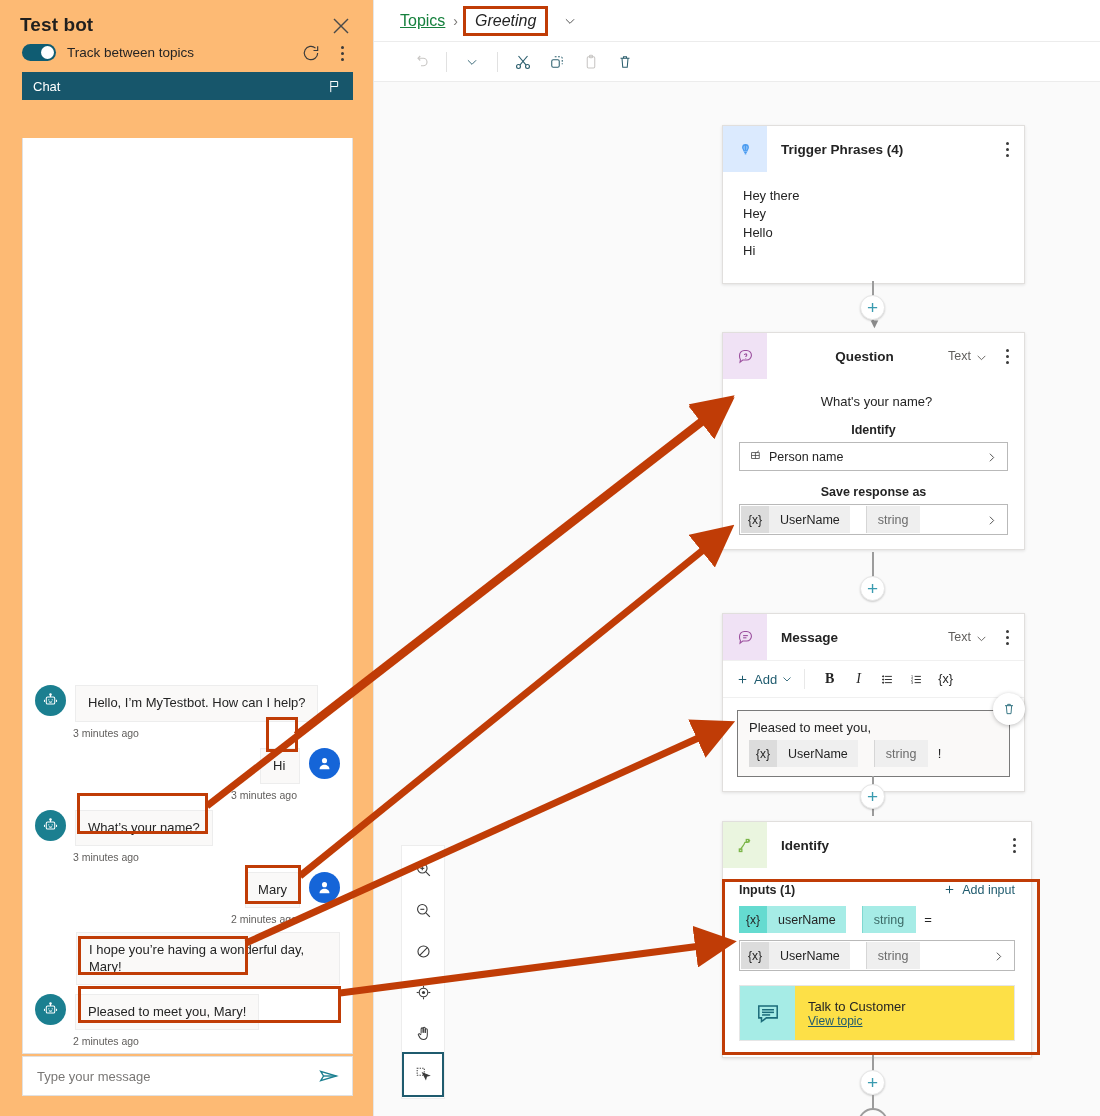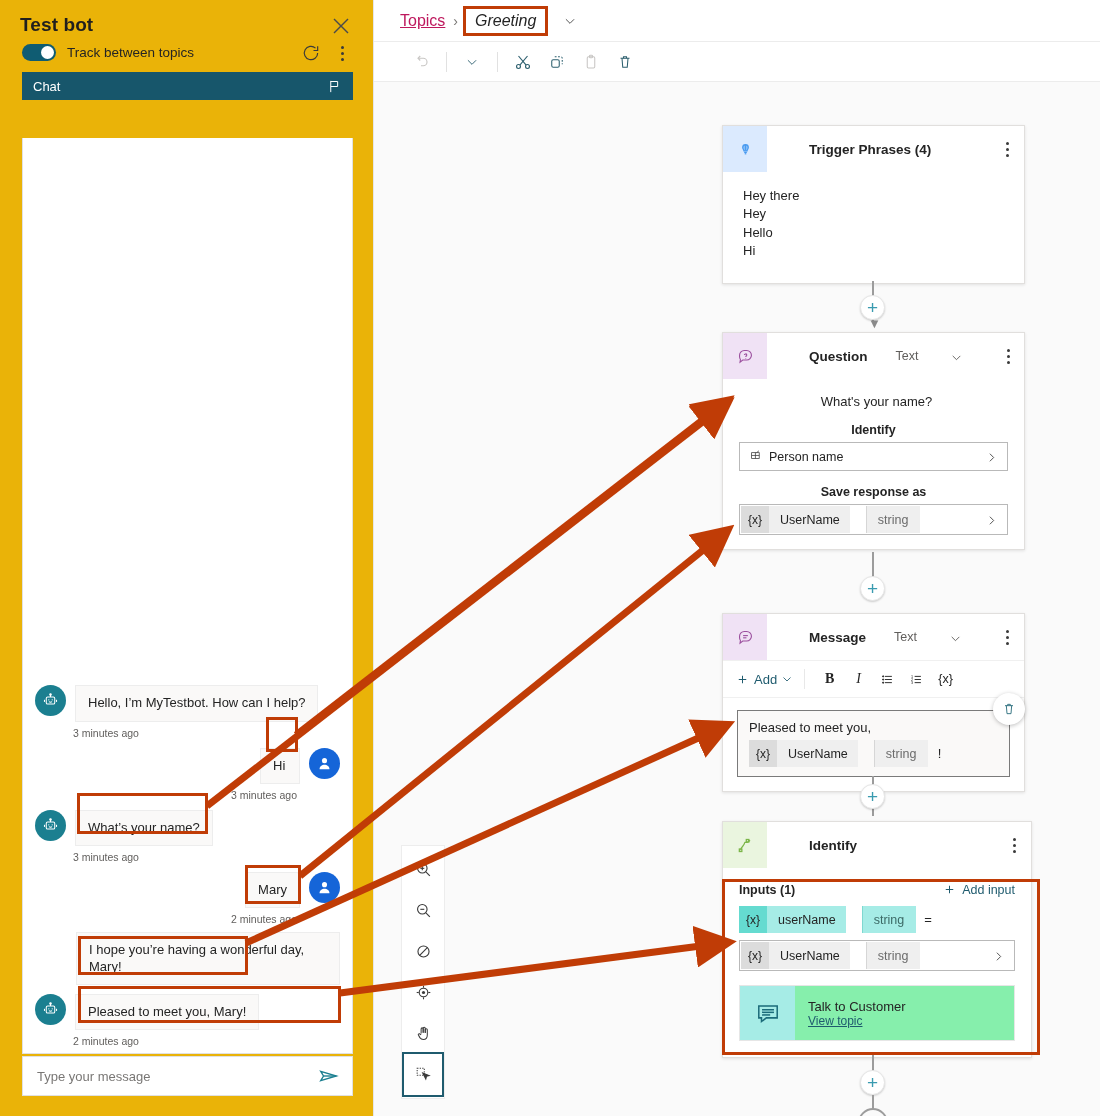--- a/index.html
+++ b/index.html
@@ -7,21 +7,21 @@
   body {
     width:1100px; height:1116px;
     font-family:"Liberation Sans", sans-serif;
     background:#ffffff; color:#242424;
     overflow:hidden; position:relative;
   }
 
   
   #testbot-panel {
     position:absolute; left:0; top:0; width:374px; height:1116px;
-    background:#eab308; border-right:1px solid #e6e6e6;
+    background:#fdba74; border-right:1px solid #e6e6e6;
   }
   #testbot-header { position:relative; padding:14px 18px 0 20px; }
   #testbot-title { font-size:19px; font-weight:600; color:#201f1e; letter-spacing:.1px; }
   #testbot-close {
     position:absolute; right:20px; top:14px; width:24px; height:24px;
     cursor:pointer; color:#4a4a4a;
   }
   #testbot-subbar {
     display:flex; align-items:center; padding:8px 18px 0 22px; position:relative;
   }
@@ -84,21 +84,21 @@
   #chat-input::placeholder { color:#797775; }
   #send-btn { width:22px;height:22px;cursor:pointer;color:#1b7f90; }
 
   
   #topbar {
     position:absolute; left:374px; top:0; right:0; height:42px;
     background:#ffffff; border-bottom:1px solid #ececec;
     display:flex; align-items:center; padding-left:26px;
   }
   #crumb-topics {
-    font-size:16px; color:#be185d; text-decoration:underline; cursor:pointer;
+    font-size:16px; color:#15803d; text-decoration:underline; cursor:pointer;
   }
   #crumb-sep { margin:0 8px; color:#797775; font-size:14px; }
   #crumb-current {
     font-size:16px; color:#242424; padding:3px 9px;
     outline:3px solid #c03c06; outline-offset:0px; cursor:pointer;font-style:italic;
   }
   #crumb-caret { margin-left:18px; color:#4a4a4a; width:14px;height:14px;cursor:pointer; }
 
   #edit-toolbar {
     position:absolute; left:374px; top:42px; right:0; height:40px;
@@ -128,21 +128,21 @@
     width:38px;height:41px;display:flex;align-items:center;justify-content:center;
     cursor:pointer;color:#3a3a3a;
   }
   .zt-btn.active { outline:2px solid #1f5b6e; }
 
   
   .node {
     position:absolute; background:#ffffff;
     border:1px solid #e1dfdd; box-shadow:0 1px 3px rgba(0,0,0,.10);
   }
-  .node-head { display:flex; align-items:center; height:46px;gap:28px; }
+  .node-head { display:flex; align-items:center; height:46px; }
   .node-icon {
     width:44px; height:46px; display:flex; align-items:center; justify-content:center;
     flex:0 0 auto;
   }
   .node-title { font-size:13.5px; font-weight:700; color:#242424; margin-left:14px; flex:1; }
   .node-type { font-size:12.5px; color:#605e5c; margin-right:4px; }
   .node-caret { color:#605e5c; width:13px;height:13px;margin-right:10px;cursor:pointer; }
   .node-kebab {
     width:18px;height:32px;margin-right:8px;cursor:pointer;
     display:flex;flex-direction:column;align-items:center;justify-content:center;gap:3px;
@@ -204,21 +204,21 @@
   
   .inputs-head { display:flex; align-items:center; margin-bottom:9px; }
   .inputs-title { font-size:12.5px; font-weight:700; color:#242424; }
   .add-input {
     margin-left:auto; display:flex;align-items:center;gap:5px;
     color:#1f5b6e; font-size:12.5px; cursor:pointer;
   }
   .eq { font-size:13px; color:#242424; margin-left:8px; }
   .topic-card {
     margin-top:14px; border:1px solid #e6e6e6; display:flex; align-items:center;
-    height:56px; background:#86efac; cursor:pointer;
+    height:56px; background:#fde047; cursor:pointer;
   }
   .topic-thumb {
     width:55px;height:54px;background:#a6ece6;display:flex;align-items:center;justify-content:center;
     flex:0 0 auto; color:#1b6b7a;
   }
   .topic-name { font-size:13px; color:#242424; margin-left:13px; }
   .topic-link { font-size:12px; color:#1f5b6e; text-decoration:underline; margin-left:13px; cursor:pointer;}
 
   
   .conn-line { position:absolute; width:2px; background:#9c9c9c; }

